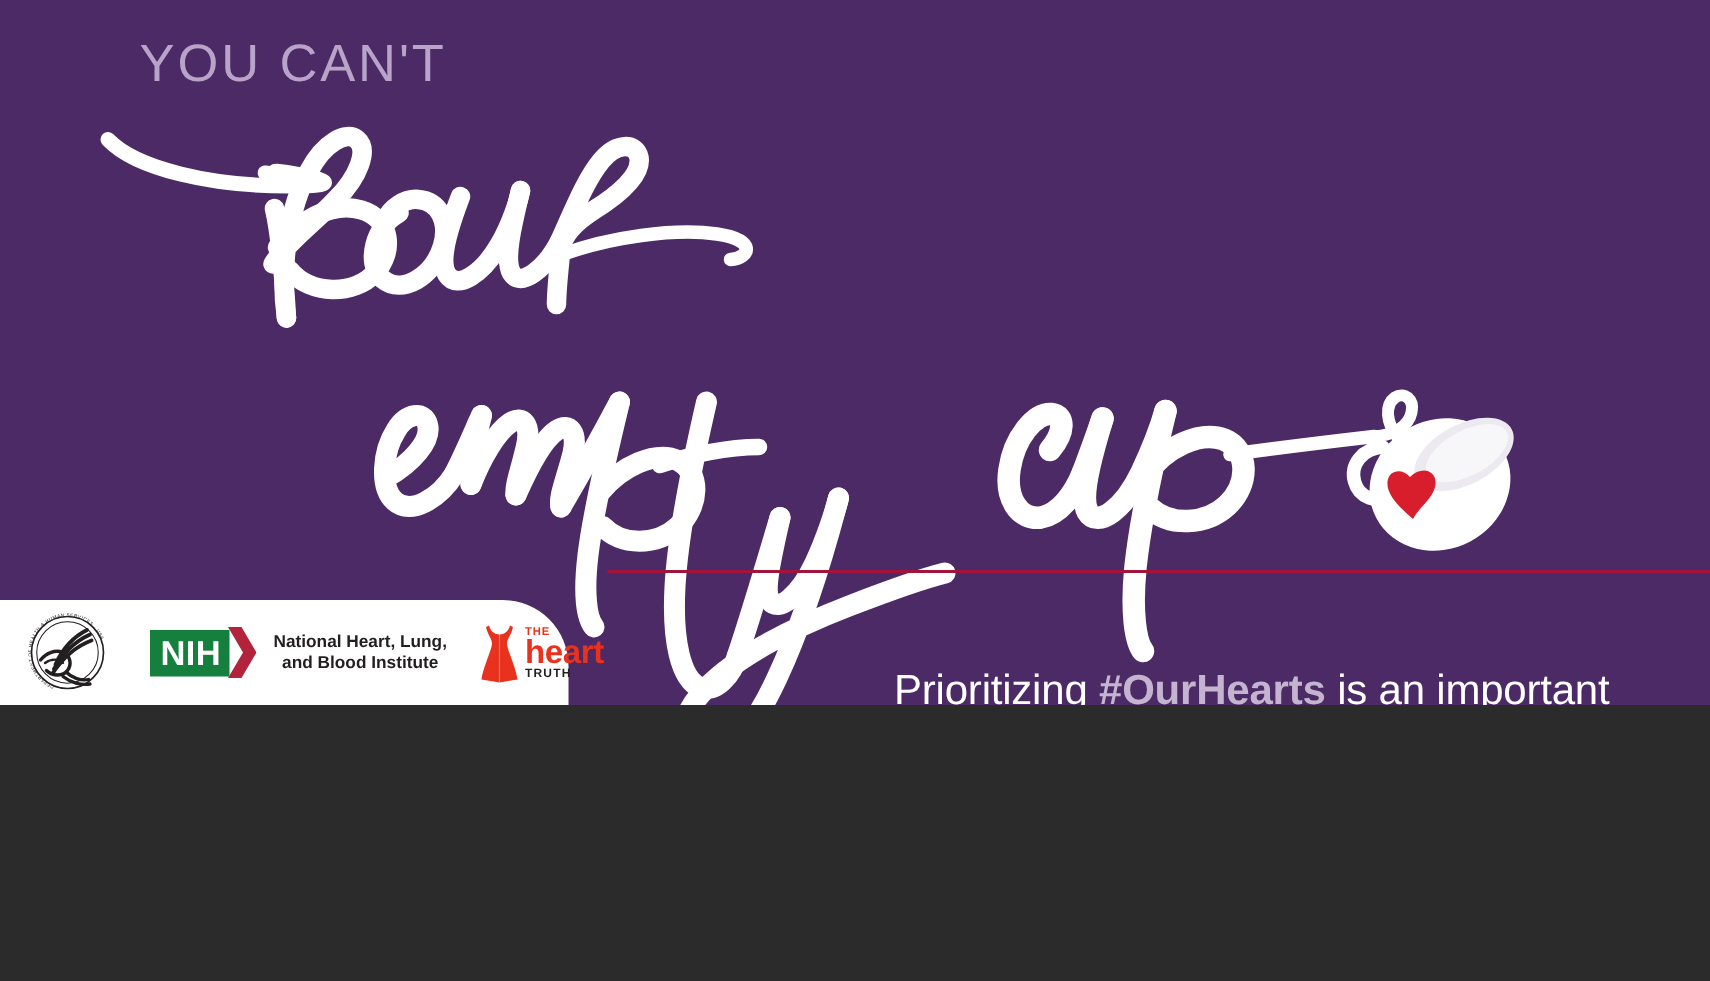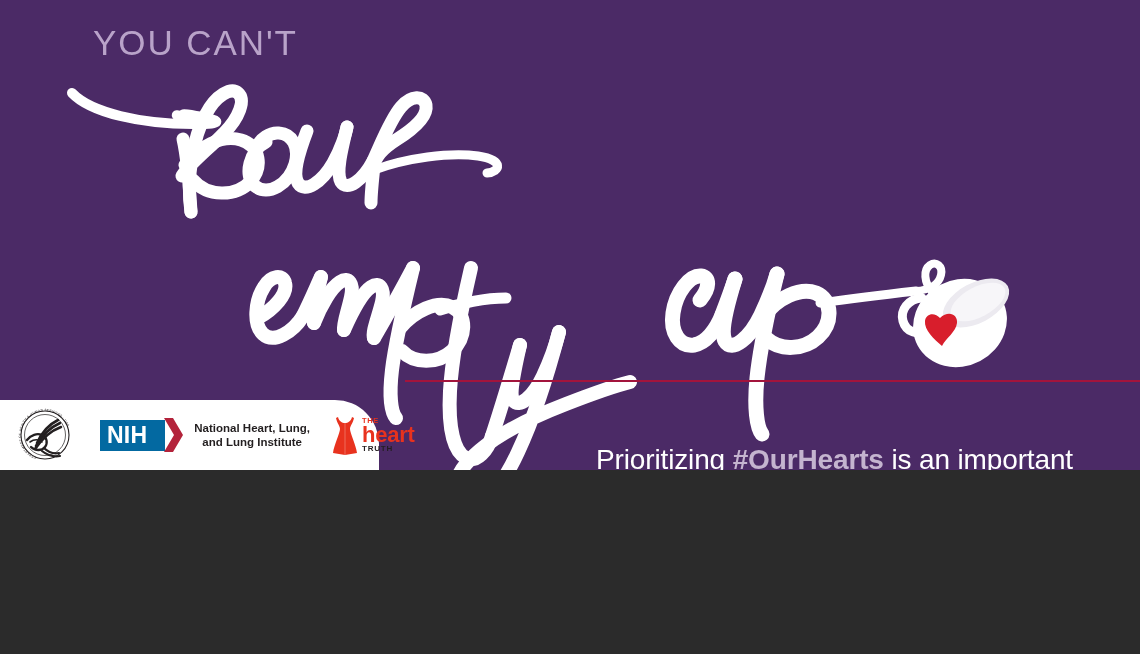--- a/index.html
+++ b/index.html
@@ -80,26 +80,26 @@
     border-top-right-radius: 44px;
     display: flex;
     align-items: center;
   }
   .logo-slot { display: flex; align-items: center; }
   #hhs-slot   { margin-left: 14px; }
   #nih-slot   { margin-left: 24px; }
   #tht-slot   { margin-left: 22px; }
 
   .nih-box {
-    background: #0369a1;
+    background: #15803d;
     color: #ffffff;
     font-weight: bold;
     font-size: 23px;
     letter-spacing: 0.01em;
-    padding: 4px 18px 4px 7px;
+    padding: 4px 6px 4px 7px;
     line-height: 1;
     display: inline-block;
   }
   .nih-text {
     margin-left: 11px;
     color: #231f20;
     font-size: 11.5px;
     font-weight: bold;
     line-height: 14px;
     white-space: nowrap;
@@ -265,21 +265,21 @@
       </svg>
     </div>
 
     <div class="logo-slot" id="nih-slot">
       <span class="nih-box">NIH</span>
       <svg width="19" height="34" viewBox="0 0 19 34" style="margin-left:-1px">
         <path d="M0,0 L10,17 L0,34 L9,34 L19,17 L9,0 Z" fill="#b3233b"></path>
       </svg>
       <span class="nih-text">
         <span>National Heart, Lung,</span><br>
-        <span>and Lung Institute</span>
+        <span>and Blood Institute</span>
       </span>
     </div>
 
     <div class="logo-slot" id="tht-slot">
       <svg width="26" height="42" viewBox="0 0 26 42">
         <path d="M6,3 C7,7 10,9 13,9 C16,9 19,7 20,3 L22,4 C21,9 18,12 18,15
                  C18,19 24,31 25,39 L13,41 L1,39 C2,31 8,19 8,15 C8,12 5,9 4,4 Z" fill="#e8321e"></path>
         <path d="M13,9 L13,41" stroke="#ffffff" stroke-width="0.8" opacity="0.35" fill="none"></path>
       </svg>
       <span class="tht-text-wrap">

